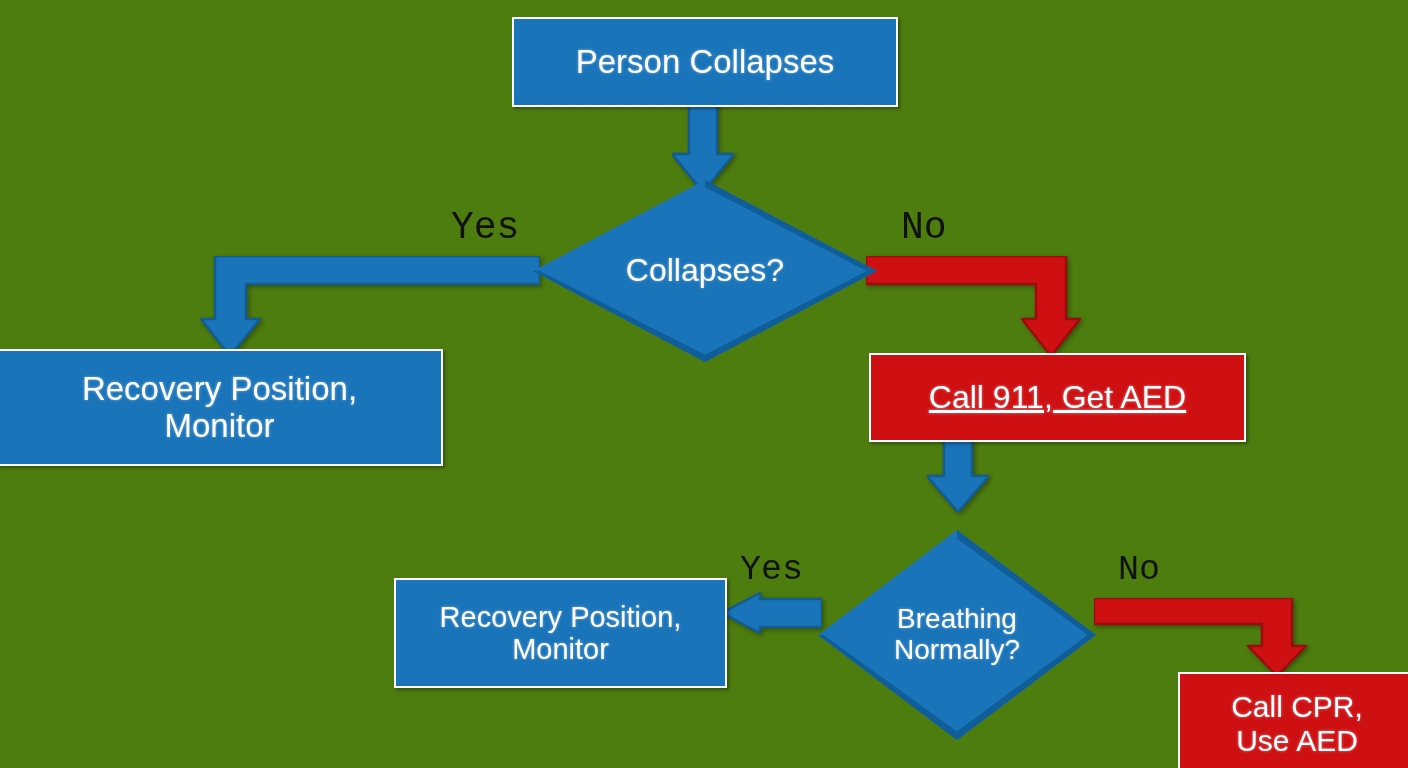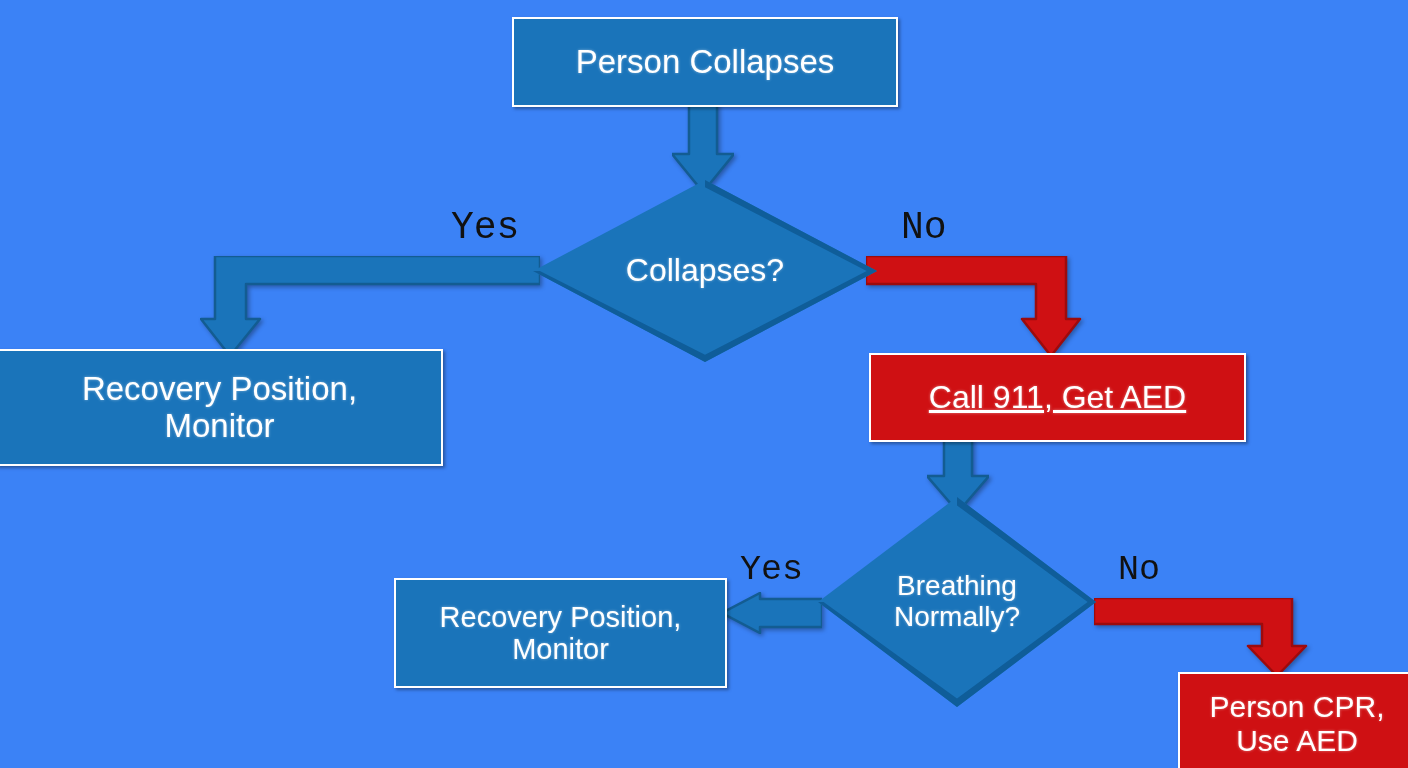--- a/index.html
+++ b/index.html
@@ -4,21 +4,21 @@
 <style>
   html, body {
     margin: 0;
     padding: 0;
     background: #ffffff;
   }
   #canvas {
     position: relative;
     width: 1408px;
     height: 768px;
-    background: #3b82f6;
+    background: #4d7c0f;
     overflow: hidden;
     font-family: "Liberation Sans", sans-serif;
   }
 
   
   .node {
     position: absolute;
     display: flex;
     align-items: center;
     justify-content: center;
@@ -142,34 +142,34 @@
 
   <div class="node box blue-fill" style="left:-4px; top:349px; width:447px; height:117px; font-size:33px;">
     <span>Recovery Position,
 Monitor</span>
   </div>
 
   <div class="node box red-fill" style="left:869px; top:353px; width:377px; height:89px; font-size:32px;text-decoration:underline;">
     <span>Call 911, Get AED</span>
   </div>
 
-  <div class="diamond" style="left:818px; top:497px; width:278px; height:210px;">
+  <div class="diamond" style="left:818px; top:530px; width:278px; height:210px;">
     <div class="shape"></div>
     <div class="edge"></div>
     <div class="dlabel" style="font-size:28px;">Breathing
 Normally?</div>
   </div>
 
   <div class="node box blue-fill" style="left:394px; top:578px; width:333px; height:110px; font-size:29px;">
     <span>Recovery Position,
 Monitor</span>
   </div>
 
   <div class="node box red-fill" style="left:1178px; top:672px; width:238px; height:104px; font-size:30px;">
-    <span>Person CPR,
+    <span>Call CPR,
 Use AED</span>
   </div>
 
   <div class="branch-label" style="left:451px; top:206px; font-size:38px;">Yes</div>
 
   <div class="branch-label" style="left:901px; top:206px; font-size:38px;">No</div>
 
   <div class="branch-label" style="left:740px; top:550px; font-size:35px;">Yes</div>
 
   <div class="branch-label" style="left:1118px; top:550px; font-size:35px;">No</div>

